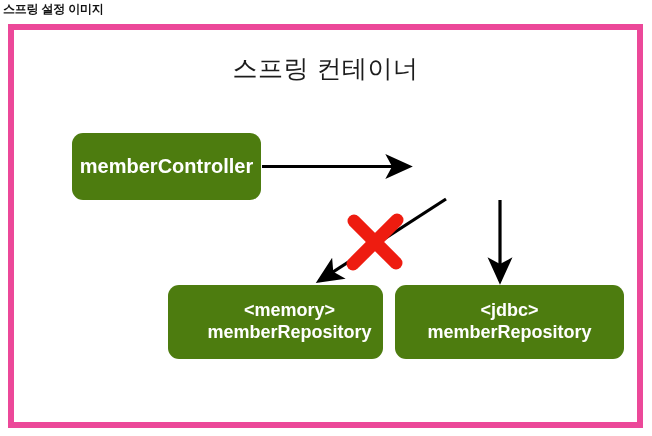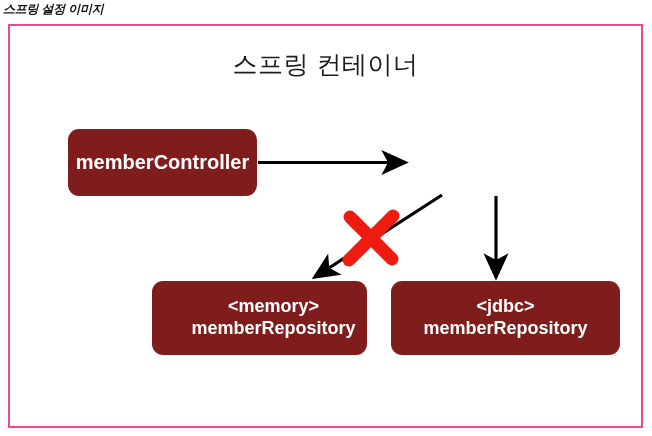--- a/index.html
+++ b/index.html
@@ -18,52 +18,51 @@
   
   #page-heading {
     position: absolute;
     left: 3px;
     top: 1px;
     font-size: 12px;
     font-weight: bold;
     color: #111111;
     letter-spacing: -0.2px;
     white-space: nowrap;
-    font-style: italic;
   }
 
   
   #diagram-frame {
     position: absolute;
     left: 8px;
     top: 24px;
     width: 635px;
     height: 404px;
     box-sizing: border-box;
-    border: 2px solid #ec4899;
+    border: 6px solid #ec4899;
     background: #ffffff;
   }
 
   #diagram-title {
     position: absolute;
     left: 0;
     top: 22px;
     width: 100%;
     text-align: center;
     font-size: 25px;
     color: #1c1c1c;
     font-weight: 400;
     letter-spacing: 0.5px;
   }
 
   
   .node {
     position: absolute;
     box-sizing: border-box;
-    background: #7f1d1d;
+    background: #4d7c0f;
     border-radius: 11px;
     color: #ffffff;
     font-weight: bold;
     display: flex;
     flex-direction: column;
     align-items: center;
     justify-content: center;
     text-align: center;
     line-height: 1.22;
     z-index: 3;
@@ -82,21 +81,21 @@
     font-size: 20px;
   }
   #node-member-service {
     left: 399px;
     top: 103px;
     width: 174px;
     height: 67px;
     font-size: 20px;
   }
   #node-memory-repository {
-    left: 142px;
+    left: 154px;
     top: 255px;
     width: 215px;
     height: 74px;
     font-size: 18px;
     padding-left: 28px;
   }
   #node-jdbc-repository {
     left: 381px;
     top: 255px;
     width: 229px;

